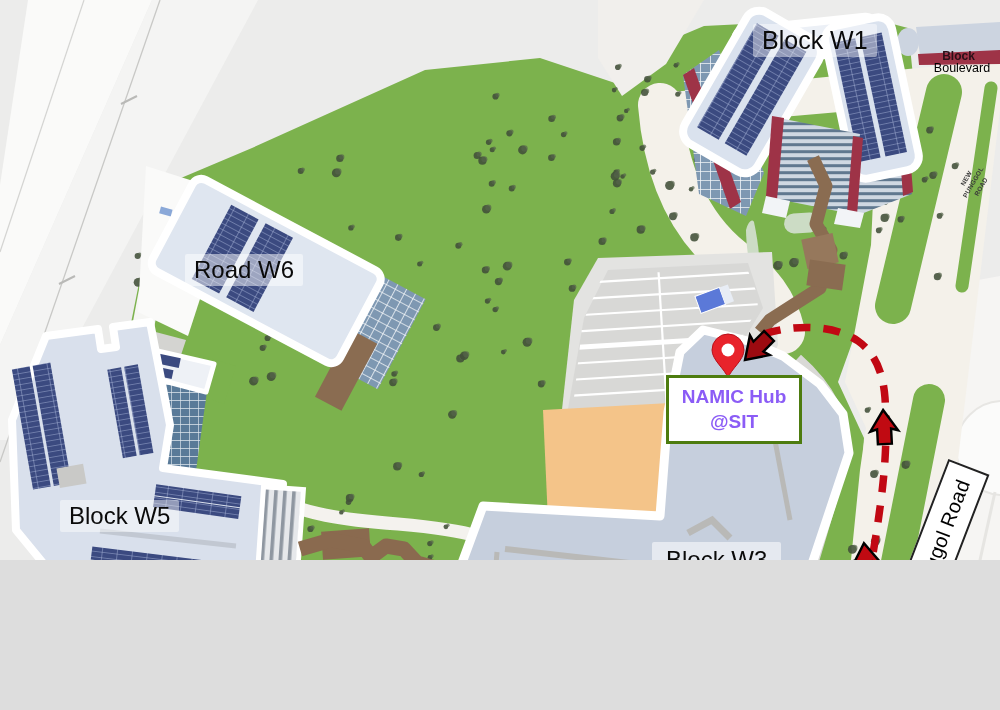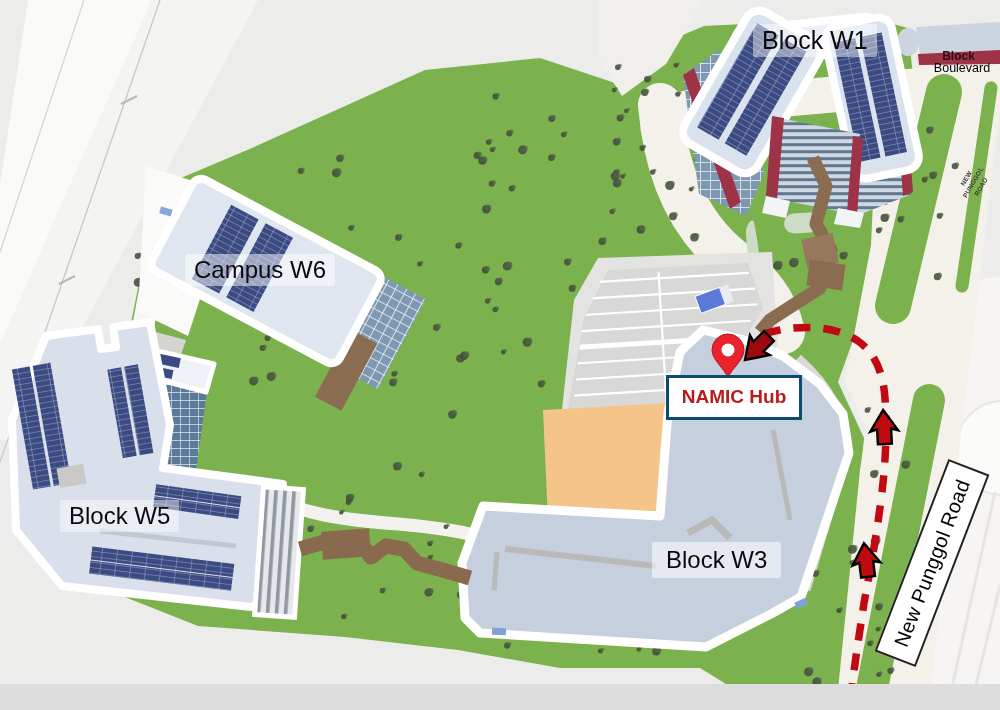--- a/index.html
+++ b/index.html
@@ -1,23 +1,23 @@
 <!DOCTYPE html>
 <html><head>
 <meta charset="utf-8">
 <style>
   html,body{margin:0;padding:0;background:#ddd;}
-  #stage{position:relative;width:1000px;height:684px;overflow:hidden;background:#ececeb;
+  #stage{position:relative;width:1000px;height:560px;overflow:hidden;background:#ececeb;
          font-family:"Liberation Sans",sans-serif;}
   #mapsvg{position:absolute;left:0;top:0;}
   .blocklabel{position:absolute;font-size:24px;color:#0a0a0a;background:rgba(255,255,255,.5);
               padding:2px 9px;border-radius:2px;white-space:nowrap;}
   .namic{position:absolute;left:666px;top:375px;width:126px;background:#fff;
-         border:3px solid #0c4a6e;text-align:center;padding:7px 2px;
-         font-weight:bold;font-size:19px;line-height:1.3;color:#b91c1c;}
+         border:3px solid #4d7c0f;text-align:center;padding:7px 2px;
+         font-weight:bold;font-size:19px;line-height:1.3;color:#8b5cf6;}
   .nprbox{position:absolute;left:829px;top:541px;width:202px;height:40px;background:#fff;
           border:2px solid #222;display:flex;align-items:center;justify-content:center;
           font-size:20px;color:#000;letter-spacing:.3px;transform:rotate(-69deg);white-space:nowrap;}
   .campus{position:absolute;left:917px;top:50px;width:83px;height:14px;font-size:12px;
           font-weight:bold;color:#2a0f18;text-align:center;line-height:13px;}
   .boulevard{position:absolute;left:922px;top:61px;width:80px;font-size:12.5px;color:#000;
              text-align:center;}
   .nprsmall{position:absolute;left:951px;top:170px;width:46px;transform:rotate(-60deg);
             font-size:6.5px;font-weight:bold;color:#3a3a3a;text-align:center;line-height:1.3;
             letter-spacing:.2px;}
@@ -525,26 +525,27 @@
     <use href="#arw" transform="translate(866,560) rotate(-7)" fill="#c00a12" stroke="#000" stroke-width="2.4"></use>
     <g transform="translate(728,354)">
       <ellipse cx="2" cy="25" rx="7" ry="3" fill="rgba(0,0,0,0.18)"></ellipse>
       <path d="M0,24 C-3,15 -16,6 -16,-4 A16,16 0 1,1 16,-4 C16,6 3,15 0,24 Z" fill="#e8232b" stroke="#b8101a" stroke-width="1"></path>
       <circle cx="0" cy="-4" r="6.5" fill="#fff"></circle>
     </g>
   </g>
 </svg>
 
 <div class="blocklabel" style="left:753px;top:24px;font-size:25px;background:rgba(255,255,255,.45);">Block W1</div>
-<div class="blocklabel" style="left:185px;top:254px;">Campus W6</div>
+<div class="blocklabel" style="left:185px;top:254px;">Road W6</div>
 <div class="blocklabel" style="left:60px;top:500px;background:rgba(255,255,255,.45);">Block W5</div>
 <div class="blocklabel" style="left:652px;top:542px;background:rgba(255,255,255,.55);padding:4px 14px;">Block W3</div>
 
 <div class="namic">
   <div>NAMIC Hub</div>
+  <div>@SIT</div>
 </div>
 
 <div class="nprbox">New Punggol Road</div>
 
 <div class="campus">Block</div>
 <div class="boulevard">Boulevard</div>
 
 <div class="nprsmall">
   <div>NEW</div>
   <div>PUNGGOL</div>

